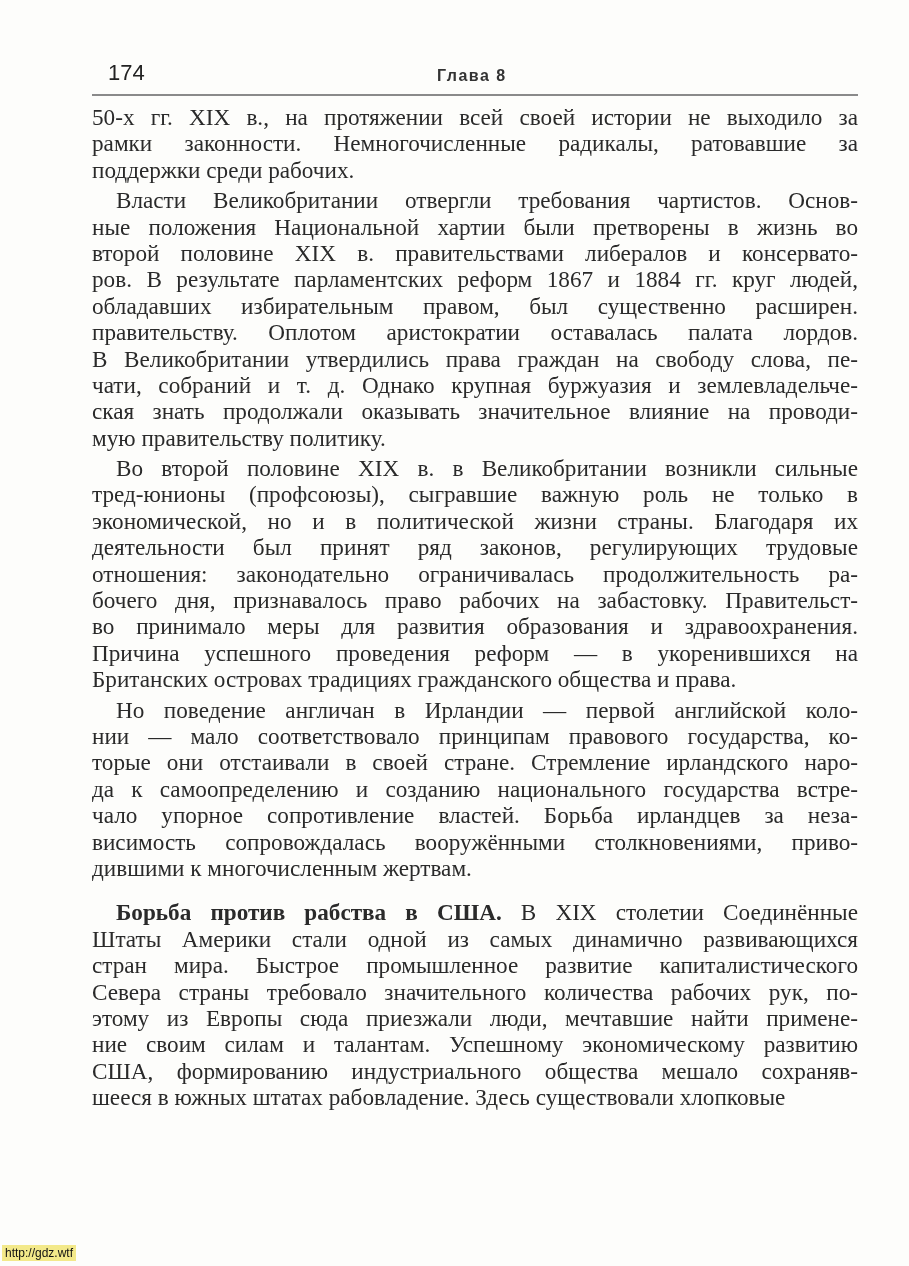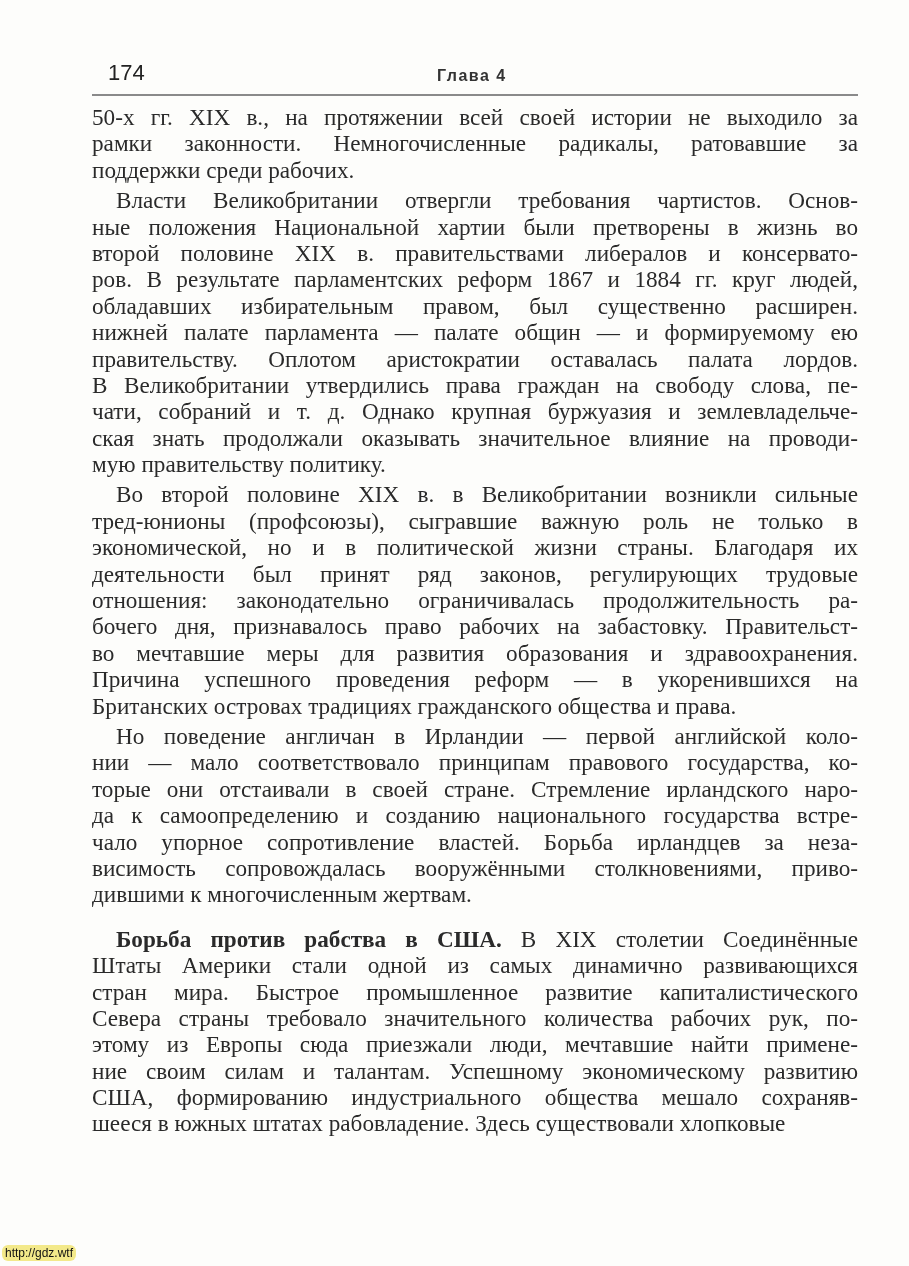--- a/index.html
+++ b/index.html
@@ -24,60 +24,59 @@
     font-size: 23.2px; line-height: 26.4px;
   }
   .line { display: block; white-space: nowrap; text-align: justify; text-align-last: justify; height: 26.4px; }
   .line.last { text-align-last: left; }
   .line.indent { padding-left: 24px; }
   .para-gap { height: 4px; }
   .section-gap { height: 18px; }
   b { font-weight: bold; }
   .watermark {
     position: absolute; left: 2px; top: 1245px; background: #f3e98a;
-    font-family: "Liberation Sans", sans-serif; font-size: 12px; color: #111; padding: 1px 3px; border-radius: 6px;
+    font-family: "Liberation Sans", sans-serif; font-size: 12px; color: #111; padding: 1px 3px;
   }
 </style>
 </head>
 <body>
 
 <div class="header">
   <span class="page-num">174</span>
-  <span class="chapter">Глава 4</span>
+  <span class="chapter">Глава 8</span>
 </div>
 
 <div class="text" id="body-text">
     <div>
       <span class="line">50-х гг. XIX в., на протяжении всей своей истории не выходило за</span>
       <span class="line">рамки законности. Немногочисленные радикалы, ратовавшие за</span>
       <span class="line last">поддержки среди рабочих.</span>
     </div>
     <div class="para-gap"></div>
     <div>
       <span class="line indent">Власти Великобритании отвергли требования чартистов. Основ-</span>
       <span class="line">ные положения Национальной хартии были претворены в жизнь во</span>
       <span class="line">второй половине XIX в. правительствами либералов и консервато-</span>
       <span class="line">ров. В результате парламентских реформ 1867 и 1884 гг. круг людей,</span>
       <span class="line">обладавших избирательным правом, был существенно расширен.</span>
-      <span class="line">нижней палате парламента — палате общин — и формируемому ею</span>
       <span class="line">правительству. Оплотом аристократии оставалась палата лордов.</span>
       <span class="line">В Великобритании утвердились права граждан на свободу слова, пе-</span>
       <span class="line">чати, собраний и т. д. Однако крупная буржуазия и землевладельче-</span>
       <span class="line">ская знать продолжали оказывать значительное влияние на проводи-</span>
       <span class="line last">мую правительству политику.</span>
     </div>
     <div class="para-gap"></div>
     <div>
       <span class="line indent">Во второй половине XIX в. в Великобритании возникли сильные</span>
       <span class="line">тред-юнионы (профсоюзы), сыгравшие важную роль не только в</span>
       <span class="line">экономической, но и в политической жизни страны. Благодаря их</span>
       <span class="line">деятельности был принят ряд законов, регулирующих трудовые</span>
       <span class="line">отношения: законодательно ограничивалась продолжительность ра-</span>
       <span class="line">бочего дня, признавалось право рабочих на забастовку. Правительст-</span>
-      <span class="line">во мечтавшие меры для развития образования и здравоохранения.</span>
+      <span class="line">во принимало меры для развития образования и здравоохранения.</span>
       <span class="line">Причина успешного проведения реформ — в укоренившихся на</span>
       <span class="line last">Британских островах традициях гражданского общества и права.</span>
     </div>
     <div class="para-gap"></div>
     <div>
       <span class="line indent">Но поведение англичан в Ирландии — первой английской коло-</span>
       <span class="line">нии — мало соответствовало принципам правового государства, ко-</span>
       <span class="line">торые они отстаивали в своей стране. Стремление ирландского наро-</span>
       <span class="line">да к самоопределению и созданию национального государства встре-</span>
       <span class="line">чало упорное сопротивление властей. Борьба ирландцев за неза-</span>

